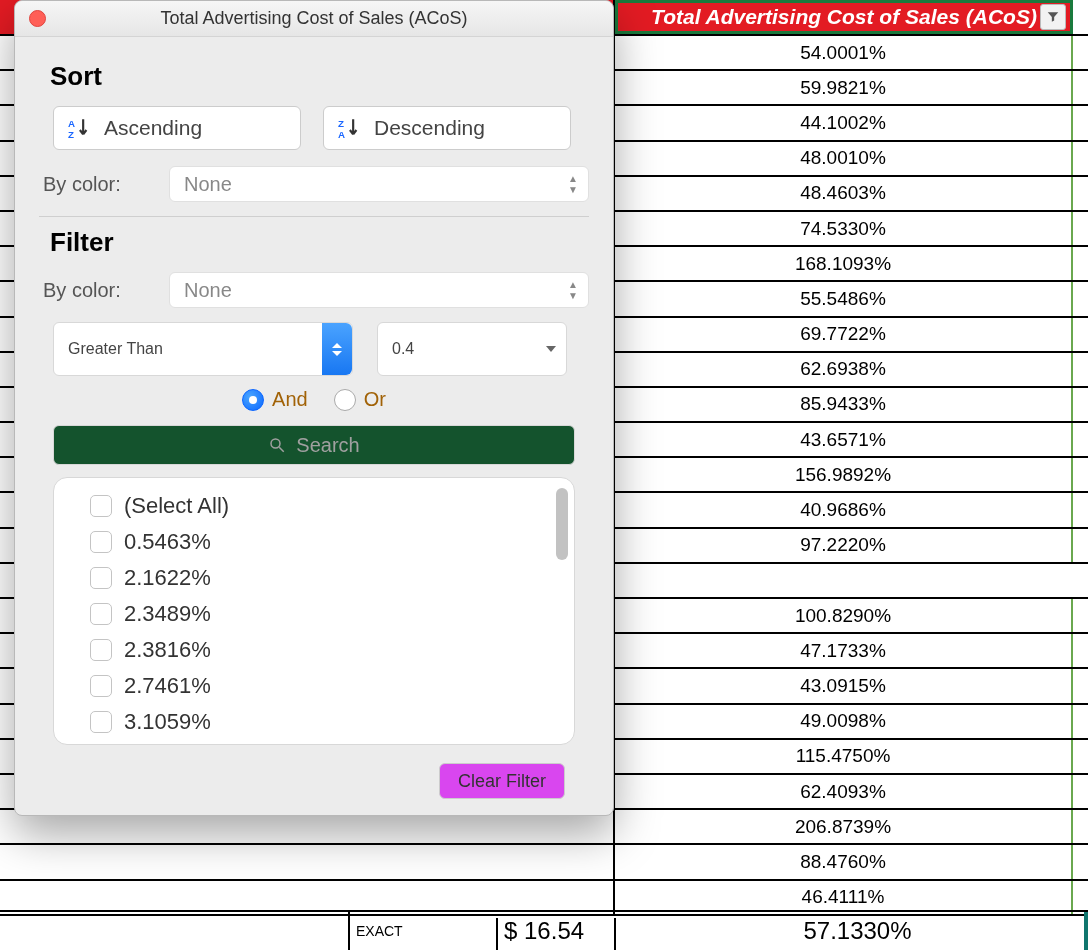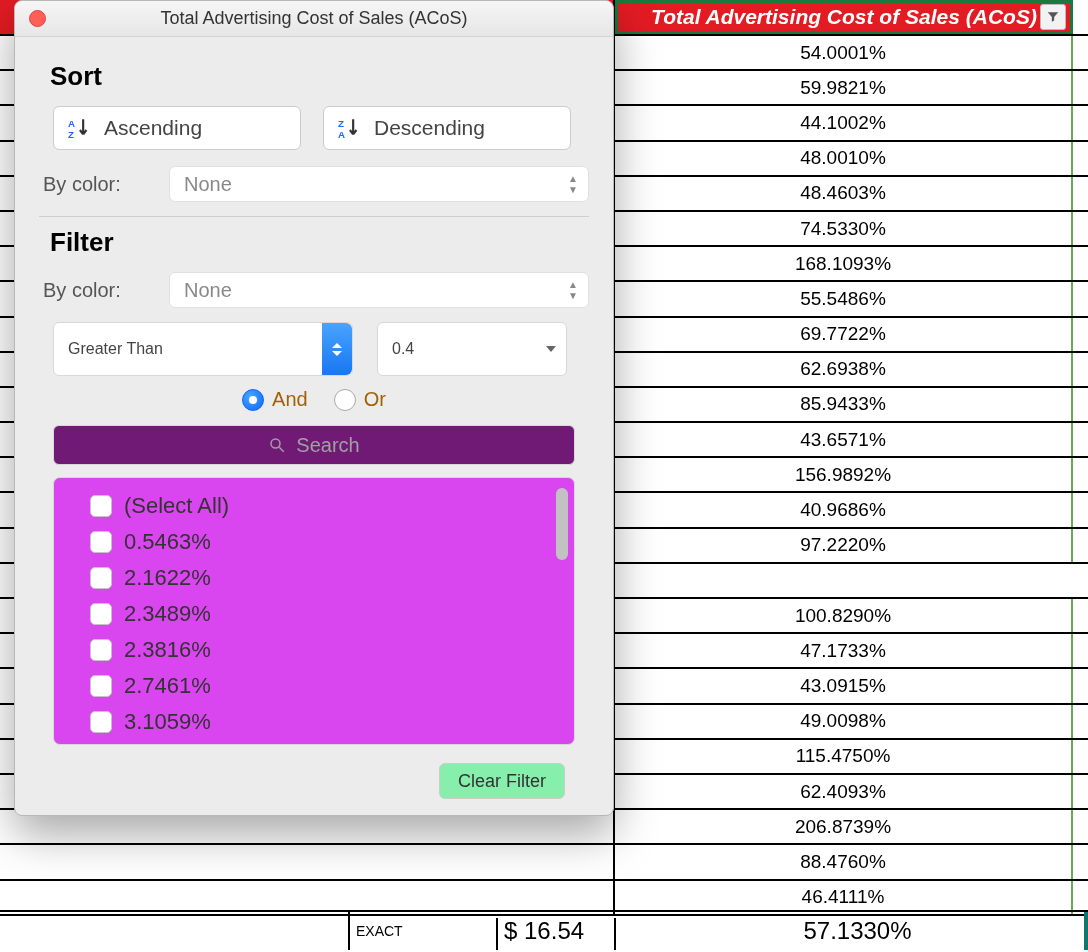--- a/index.html
+++ b/index.html
@@ -203,36 +203,36 @@
   }
   .radio-circle.on {
     background: radial-gradient(circle at 35% 35%, #4aa6ff, #0a66ff);
     border-color:#0a66ff;
   }
   .radio-circle.on::after {
     content:""; width:8px; height:8px; border-radius:50%; background:#fff;
   }
 
   .search-box {
-    background:#701a75;
+    background:#14532d;
     border:0.5px solid #d8d8d8;
     border-radius:6px;
     height: 40px;
     margin: 10px 14px 12px 14px;
     display:flex; align-items:center; justify-content:center;
     gap:10px;
     color:#a0a0a0;
     font-size:20px;
   }
   .search-box svg { width:18px; height:18px; }
 
   .values-box {
-    background:#d946ef;
+    background:#ffffff;
     border:0.5px solid #d8d8d8;
-    border-radius:7px;
+    border-radius:14px;
     margin: 0 14px;
     height: 268px;
     overflow:hidden;
     padding: 10px 26px 0 36px;
     position:relative;
   }
   .value-item { display:flex; align-items:center; gap:12px; height: 36px; font-size:22px; color:#333;}
   .checkbox {
     width:22px; height:22px;
     border:1px solid #c4c4c4;
@@ -244,21 +244,21 @@
     width:12px; height:72px;
     background:#c2c2c2;
     border-radius:6px;
   }
 
   .clear-row {
     display:flex; justify-content:flex-end;
     padding: 18px 24px 0 0;
   }
   .clear-btn {
-    background:#86efac;
+    background:#d946ef;
     border:1px solid #ccc;
     border-radius:6px;
     height:36px;
     padding:0 18px;
     font-size:18px;
     display:flex; align-items:center;
     color:#333;
   }
 
   .hidden-top { clip-path: inset(6px 0 0 0);}

